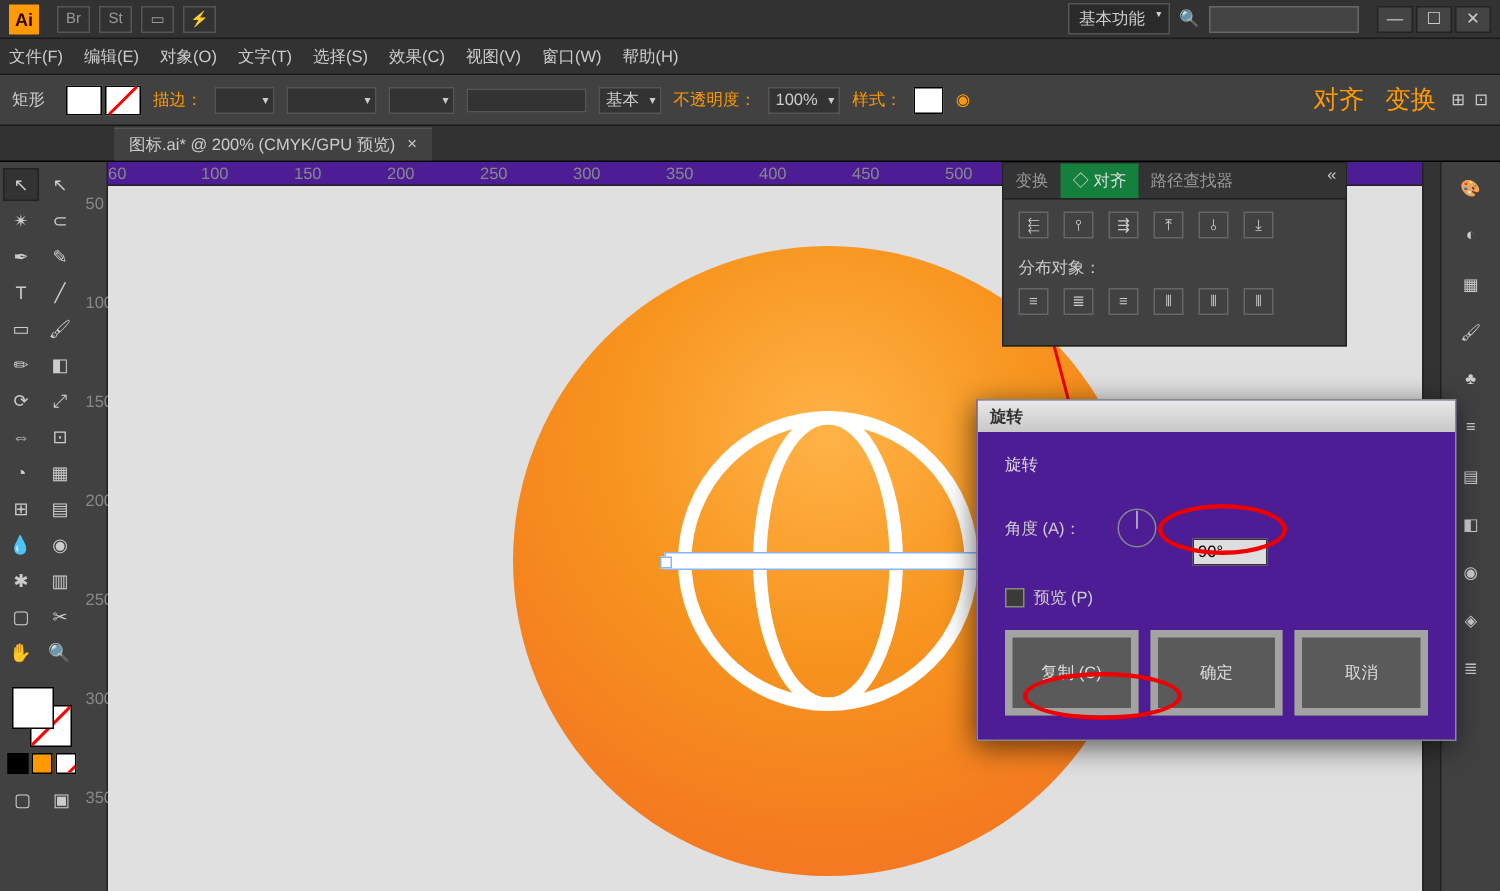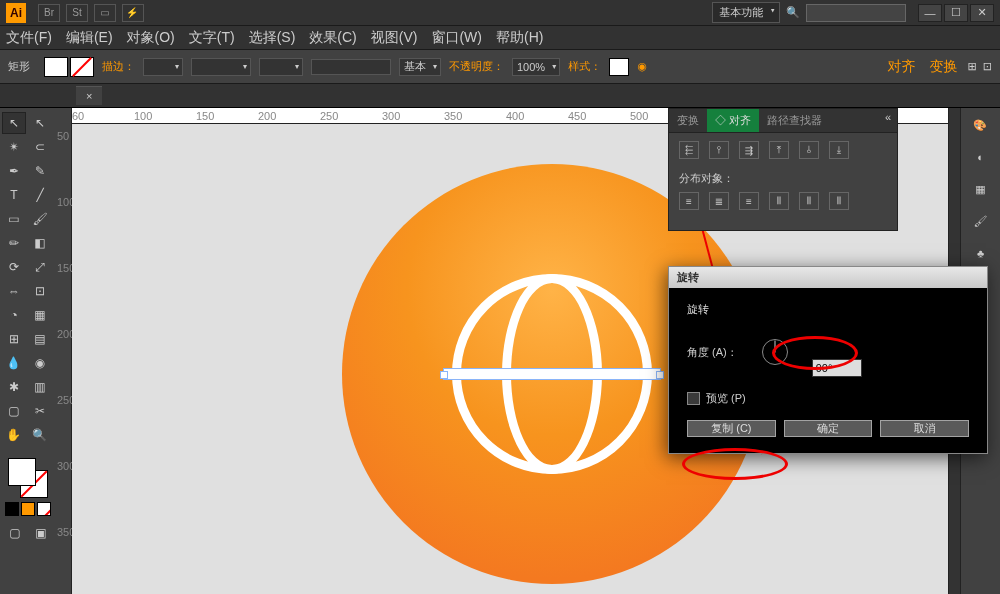--- a/index.html
+++ b/index.html
@@ -12,36 +12,36 @@
 .tb-btn { width: 22px; height: 18px; border: 1px solid #555; display: flex; align-items: center; justify-content: center; color: #999; font-size: 10px; }
 .tb-right { margin-left: auto; display: flex; align-items: center; gap: 6px; }
 .workspace-dd { background: #2a2a2a; border: 1px solid #555; padding: 2px 16px 2px 6px; color: #ccc; position: relative; font-family: Liberation Mono, monospace; }
 .workspace-dd::after { content: "▾"; position: absolute; right: 4px; top: 2px; font-size: 9px; }
 .search-box { width: 100px; height: 18px; background: #444; border: 1px solid #666; }
 .win-btns { display: flex; gap: 2px; margin-left: 6px; }
 .win-btn { width: 24px; height: 18px; background: #444; border: 1px solid #222; display: flex; align-items: center; justify-content: center; color: #ccc; }
 
 
 .menubar { height: 24px; background: #323232; display: flex; align-items: center; padding: 0 6px; gap: 14px; border-bottom: 1px solid #1a1a1a; }
-.menu-item { color: #ccc; font-size: 14px; cursor: pointer; }
+.menu-item { color: #ccc; font-size: 11px; cursor: pointer; }
 
 
 .controlbar { height: 34px; background: #414141; display: flex; align-items: center; padding: 0 8px; gap: 8px; border-bottom: 1px solid #1a1a1a; }
 .shape-label { color: #ccc; margin-right: 6px; }
 .swatch-pair { display: flex; gap: 2px; }
 .swatch { width: 24px; height: 20px; border: 1px solid #000; position: relative; }
 .sw-white { background: #fff; }
 .sw-none { background: #fff; position: relative; }
 .sw-none::after { content: ""; position: absolute; width: 26px; height: 2px; background: red; top: 8px; left: -2px; transform: rotate(-45deg); }
 .cb-label { color: #f90; font-size: 11px; }
 .cb-dd { background: #333; border: 1px solid #555; padding: 1px 14px 1px 4px; color: #ccc; position: relative; min-width: 40px; height: 18px; display: flex; align-items: center; }
 .cb-dd::after { content: "▾"; position: absolute; right: 3px; font-size: 8px; }
 .stroke-profile { width: 80px; height: 16px; background: #333; border: 1px solid #555; }
 .cb-right { margin-left: auto; display: flex; gap: 6px; align-items: center; }
-.cb-txt { color: #f90; font-size: 14px; padding: 2px 4px; }
+.cb-txt { color: #f90; font-size: 17px; padding: 2px 4px; }
 
 
 .tabbar { height: 24px; background: #323232; display: flex; align-items: center; padding-left: 76px; border-bottom: 1px solid #000; }
 .doc-tab { background: #414141; padding: 3px 10px; color: #ccc; border-top: 1px solid #555; display: flex; gap: 8px; align-items: center; }
 
 
 .main { display: flex; height: calc(100% - 108px); }
 
 
 .tools { width: 56px; background: #414141; padding: 4px 2px; display: flex; flex-direction: column; gap: 2px; }
@@ -51,21 +51,21 @@
 .fill-tools { margin-top: 6px; }
 .fill-big { width: 40px; height: 40px; position: relative; margin: 4px auto; }
 .fill-back { position: absolute; width: 28px; height: 28px; right: 0; bottom: 0; background: #fff; border: 1px solid #000; }
 .fill-back::after { content:""; position:absolute; width:36px; height:2px; background:red; top:12px; left:-5px; transform:rotate(-45deg);}
 .fill-front { position: absolute; width: 28px; height: 28px; left: 0; top: 0; background: #fff; border: 1px solid #000; }
 .color-row { display: flex; gap: 2px; justify-content: center; margin-top: 4px; }
 .csw { width: 14px; height: 14px; border: 1px solid #000; }
 
 
 .canvas-wrap { flex: 1; display: flex; flex-direction: column; background: #262626; position: relative; }
-.ruler-h { height: 16px; background: #ffffff; display: flex; border-bottom: 1px solid #222; }
+.ruler-h { height: 16px; background: #4c1d95; display: flex; border-bottom: 1px solid #222; }
 .ruler-corner { width: 16px; height: 16px; background: #414141; border-right: 1px solid #222; }
 .ruler-ticks { flex: 1; position: relative; color: #888; font-size: 9px; }
 .tick { position: absolute; top: 2px; }
 .canvas-body { flex: 1; display: flex; }
 .ruler-v { width: 16px; background: #414141; border-right: 1px solid #222; position: relative; color: #888; font-size: 9px; }
 .vtick { position: absolute; left: 1px; writing-mode: horizontal-tb; }
 .artboard-area { flex: 1; background: #e0e0e0; position: relative; overflow: hidden; }
 
 
 .art { position: absolute; left: 270px; top: 40px; width: 420px; height: 420px; border-radius: 50%; background: radial-gradient(circle at 50% 30%, #ffb347 0%, #f7941e 40%, #f47920 80%); }
@@ -90,33 +90,33 @@
 .panel-sec-label { color: #ccc; margin-bottom: 6px; }
 .icon-row { display: flex; gap: 10px; margin-bottom: 12px; }
 .aicon { width: 20px; height: 18px; border: 1px solid #666; display: flex; align-items: center; justify-content: center; color: #ccc; font-size: 10px; }
 
 
 .right-dock { width: 40px; background: #414141; border-left: 1px solid #222; display: flex; flex-direction: column; align-items: center; padding-top: 6px; gap: 10px; }
 .dock-icon { width: 22px; height: 22px; color: #ccc; display: flex; align-items: center; justify-content: center; }
 .dock-expand { width: 12px; background: #333; border-left: 1px solid #222; }
 
 
-.dialog { position: absolute; left: 668px; top: 266px; width: 320px; background: #000000; border: 1px solid #888; box-shadow: -2px 4px 18px rgba(0,0,0,0.6); z-index: 20; font-size: 12px; }
+.dialog { position: absolute; left: 651px; top: 266px; width: 320px; background: #4c1d95; border: 1px solid #888; box-shadow: -2px 4px 18px rgba(0,0,0,0.6); z-index: 20; font-size: 12px; }
 .dlg-title { background: linear-gradient(#e8e8e8, #c8c8c8); padding: 3px 8px; color: #333; font-weight: bold; }
 .dlg-body { padding: 14px 18px 16px; }
 .dlg-sec { color: #ddd; margin-bottom: 10px; }
 .dlg-row { display: flex; align-items: center; gap: 24px; margin-bottom: 14px; }
 .angle-dial { width: 26px; height: 26px; border: 1px solid #888; border-radius: 50%; position: relative; }
 .angle-dial::after { content:""; position:absolute; width:12px; height:1px; background:#ccc; top:12px; left:12px; transform-origin:left; transform:rotate(-90deg);}
 .angle-input { width: 50px; height: 18px; background: #ddd; border: 1px solid #333; color: #000; padding: 0 3px; margin-top: 32px; }
 .dlg-opt { color: #888; }
 .dlg-check { display: flex; align-items: center; gap: 6px; margin: 10px 0 14px; }
 .chk { width: 13px; height: 13px; border: 1px solid #888; background: #3a3a3a; }
 .dlg-buttons { display: flex; gap: 8px; justify-content: flex-start; }
-.dlg-btn { flex:1; padding: 0 0; background: #5a5a5a; border: 1px solid #a3a3a3; color: #ddd; text-align: center; }
+.dlg-btn { flex:1; padding: 16px 0; background: #5a5a5a; border: 5px solid #a3a3a3; color: #ddd; text-align: center; }
 
 
 .red-circle { position: absolute; border: 3px solid #e00; border-radius: 50%; pointer-events: none; z-index: 30; }
 .rc1 { left: 772px; top: 336px; width: 86px; height: 34px; }
 .rc2 { left: 682px; top: 448px; width: 106px; height: 32px; }
 </style>
 </head>
 <body>
 
 <div class="titlebar">
@@ -171,20 +171,21 @@
   <div class="cb-right">
     <span class="cb-txt">对齐</span>
     <span class="cb-txt">变换</span>
     <span>⊞</span>
     <span>⊡</span>
   </div>
 </div>
 
 <div class="tabbar">
   <div class="doc-tab">
+    <span>图标.ai* @ 200% (CMYK/GPU 预览)</span>
     <span>×</span>
   </div>
 </div>
 
 <div class="main">
 
   <div class="tools">
     <div class="tool-row">
         <div class="tool sel">↖</div>
         <div class="tool">↖</div>

